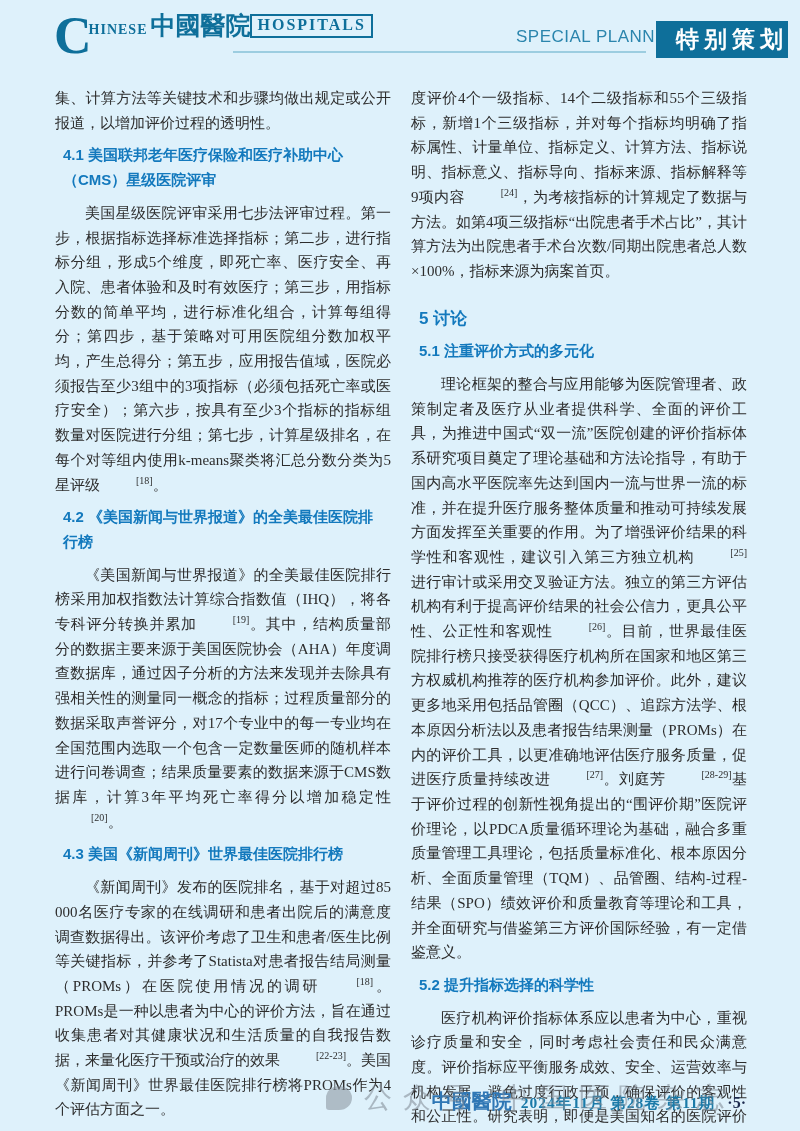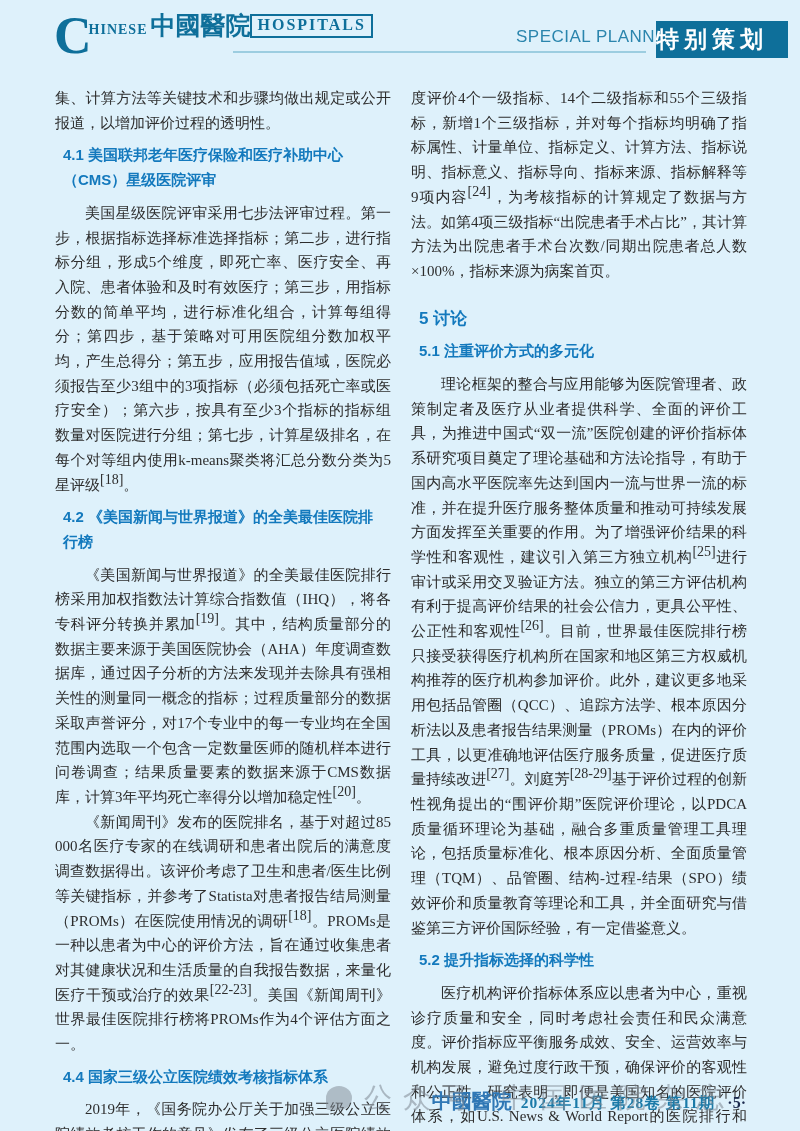--- a/index.html
+++ b/index.html
@@ -12,33 +12,33 @@
   
   .logo{position:absolute;left:54px;top:12px;display:flex;align-items:flex-start;color:var(--brand-teal,#0e6f9a);}
   .logo-c{font-size:52px;line-height:48px;font-weight:bold;}
   .logo-rest{display:flex;flex-direction:row;margin-left:-3px;}
   .logo-row1{display:flex;align-items:flex-end;height:26px;}
   .logo-hinese{font-weight:bold;font-size:14px;letter-spacing:1px;}
   .logo-cn{font-weight:bold;font-size:25px;line-height:24px;margin-left:3px;font-family:"DejaVu Sans",sans-serif;}
   .logo-box{border:2px solid var(--brand-teal,#0e6f9a);font-weight:bold;font-size:16px;letter-spacing:2px;padding:0 5px;margin-top:2px;width:fit-content;}
   .header-rule{position:absolute;left:233px;top:51px;width:413px;height:2px;background:#9ccde0;}
   .section-en{position:absolute;left:516px;top:27px;font-family:"Liberation Sans","DejaVu Sans",sans-serif;font-size:17px;color:#2a85ad;letter-spacing:.5px;}
-  .section-box{position:absolute;left:656px;top:21px;width:132px;height:37px;background:var(--brand-teal,#0e6f9a);color:#fff;font-size:23px;font-weight:bold;letter-spacing:5px;text-align:left;line-height:37px;}
+  .section-box{position:absolute;left:656px;top:21px;width:132px;height:37px;background:var(--brand-teal,#0e6f9a);color:#fff;font-size:23px;font-weight:bold;letter-spacing:5px;text-align:right;line-height:37px;}
 
   
   .columns{position:absolute;top:86px;left:55px;display:flex;gap:20px;}
   .col{width:336px;font-size:15px;line-height:24.7px;color:#2d2d2d;text-align:justify;}
   .col .para{margin:0;}
   .col .para.indent{text-indent:2em;}
   .col .subheading,.col .section-heading{
     margin:8px;font-size:15px;line-height:24.7px;font-weight:bold;text-align:left;
     color:var(--heading-blue,#1379bd);font-family:"Liberation Sans","DejaVu Sans",sans-serif;
   }
   .col .section-heading{font-size:17px;margin-top:23px;}
-  sup{font-size:14px;line-height:0;}
+  sup{font-size:10px;line-height:0;margin-left:36px;}
 
   
   .footer{position:absolute;top:1088px;left:0;width:746px;display:flex;justify-content:flex-end;align-items:baseline;gap:9px;font-weight:bold;}
   .f-logo{color:#2f77b5;font-size:20px;font-family:"DejaVu Sans",sans-serif;}
   .f-issue{color:#1a7aa8;font-size:15.5px;letter-spacing:1px;}
   .f-page{color:#1d2b4f;font-size:16px;margin-left:3px;}
 
   .watermark{
     position:absolute;top:1079px;left:326px;z-index:5;display:flex;align-items:center;gap:12px;
     color:rgba(125,135,145,.55);font-size:28px;letter-spacing:11px;white-space:nowrap;
@@ -66,20 +66,21 @@
   <span class="section-en">SPECIAL PLANNING</span>
   <span class="section-box">特别策划</span>
 
   <div class="columns">
     <div class="col" id="col-left">
         <p class="para">集、计算方法等关键技术和步骤均做出规定或公开报道，以增加评价过程的透明性。</p>
         <h3 class="subheading">4.1 美国联邦老年医疗保险和医疗补助中心（CMS）星级医院评审</h3>
         <p class="para indent">美国星级医院评审采用七步法评审过程。第一步，根据指标选择标准选择指标；第二步，进行指标分组，形成5个维度，即死亡率、医疗安全、再入院、患者体验和及时有效医疗；第三步，用指标分数的简单平均，进行标准化组合，计算每组得分；第四步，基于策略对可用医院组分数加权平均，产生总得分；第五步，应用报告值域，医院必须报告至少3组中的3项指标（必须包括死亡率或医疗安全）；第六步，按具有至少3个指标的指标组数量对医院进行分组；第七步，计算星级排名，在每个对等组内使用k-means聚类将汇总分数分类为5星评级<sup>[18]</sup>。</p>
         <h3 class="subheading">4.2 《美国新闻与世界报道》的全美最佳医院排行榜</h3>
         <p class="para indent">《美国新闻与世界报道》的全美最佳医院排行榜采用加权指数法计算综合指数值（IHQ），将各专科评分转换并累加<sup>[19]</sup>。其中，结构质量部分的数据主要来源于美国医院协会（AHA）年度调查数据库，通过因子分析的方法来发现并去除具有强相关性的测量同一概念的指标；过程质量部分的数据采取声誉评分，对17个专业中的每一专业均在全国范围内选取一个包含一定数量医师的随机样本进行问卷调查；结果质量要素的数据来源于CMS数据库，计算3年平均死亡率得分以增加稳定性<sup>[20]</sup>。</p>
+        <h3 class="subheading">4.3 美国《新闻周刊》世界最佳医院排行榜</h3>
         <p class="para indent">《新闻周刊》发布的医院排名，基于对超过85 000名医疗专家的在线调研和患者出院后的满意度调查数据得出。该评价考虑了卫生和患者/医生比例等关键指标，并参考了Statista对患者报告结局测量（PROMs）在医院使用情况的调研<sup>[18]</sup>。PROMs是一种以患者为中心的评价方法，旨在通过收集患者对其健康状况和生活质量的自我报告数据，来量化医疗干预或治疗的效果<sup>[22-23]</sup>。美国《新闻周刊》世界最佳医院排行榜将PROMs作为4个评估方面之一。</p>
         <h3 class="subheading">4.4 国家三级公立医院绩效考核指标体系</h3>
         <p class="para indent">2019年，《国务院办公厅关于加强三级公立医院绩效考核工作的意见》发布了三级公立医院绩效考核指标体系<sup>[3]</sup>；2024年3月国家卫生健康委发布了新修订的《国家三级公立医院绩效考核操作手册（2024版）》，明确了考核指标体系，包括医疗质量、运营效率、持续发展、满意</p>
       </div>
     <div class="col" id="col-right">
         <p class="para">度评价4个一级指标、14个二级指标和55个三级指标，新增1个三级指标，并对每个指标均明确了指标属性、计量单位、指标定义、计算方法、指标说明、指标意义、指标导向、指标来源、指标解释等9项内容<sup>[24]</sup>，为考核指标的计算规定了数据与方法。如第4项三级指标“出院患者手术占比”，其计算方法为出院患者手术台次数/同期出院患者总人数×100%，指标来源为病案首页。</p>
         <h3 class="section-heading">5 讨论</h3>
         <h3 class="subheading">5.1 注重评价方式的多元化</h3>
         <p class="para indent">理论框架的整合与应用能够为医院管理者、政策制定者及医疗从业者提供科学、全面的评价工具，为推进中国式“双一流”医院创建的评价指标体系研究项目奠定了理论基础和方法论指导，有助于国内高水平医院率先达到国内一流与世界一流的标准，并在提升医疗服务整体质量和推动可持续发展方面发挥至关重要的作用。为了增强评价结果的科学性和客观性，建议引入第三方独立机构<sup>[25]</sup>进行审计或采用交叉验证方法。独立的第三方评估机构有利于提高评价结果的社会公信力，更具公平性、公正性和客观性<sup>[26]</sup>。目前，世界最佳医院排行榜只接受获得医疗机构所在国家和地区第三方权威机构推荐的医疗机构参加评价。此外，建议更多地采用包括品管圈（QCC）、追踪方法学、根本原因分析法以及患者报告结果测量（PROMs）在内的评价工具，以更准确地评估医疗服务质量，促进医疗质量持续改进<sup>[27]</sup>。刘庭芳<sup>[28-29]</sup>基于评价过程的创新性视角提出的“围评价期”医院评价理论，以PDCA质量循环理论为基础，融合多重质量管理工具理论，包括质量标准化、根本原因分析、全面质量管理（TQM）、品管圈、结构-过程-结果（SPO）绩效评价和质量教育等理论和工具，并全面研究与借鉴第三方评价国际经验，有一定借鉴意义。</p>
         <h3 class="subheading">5.2 提升指标选择的科学性</h3>

